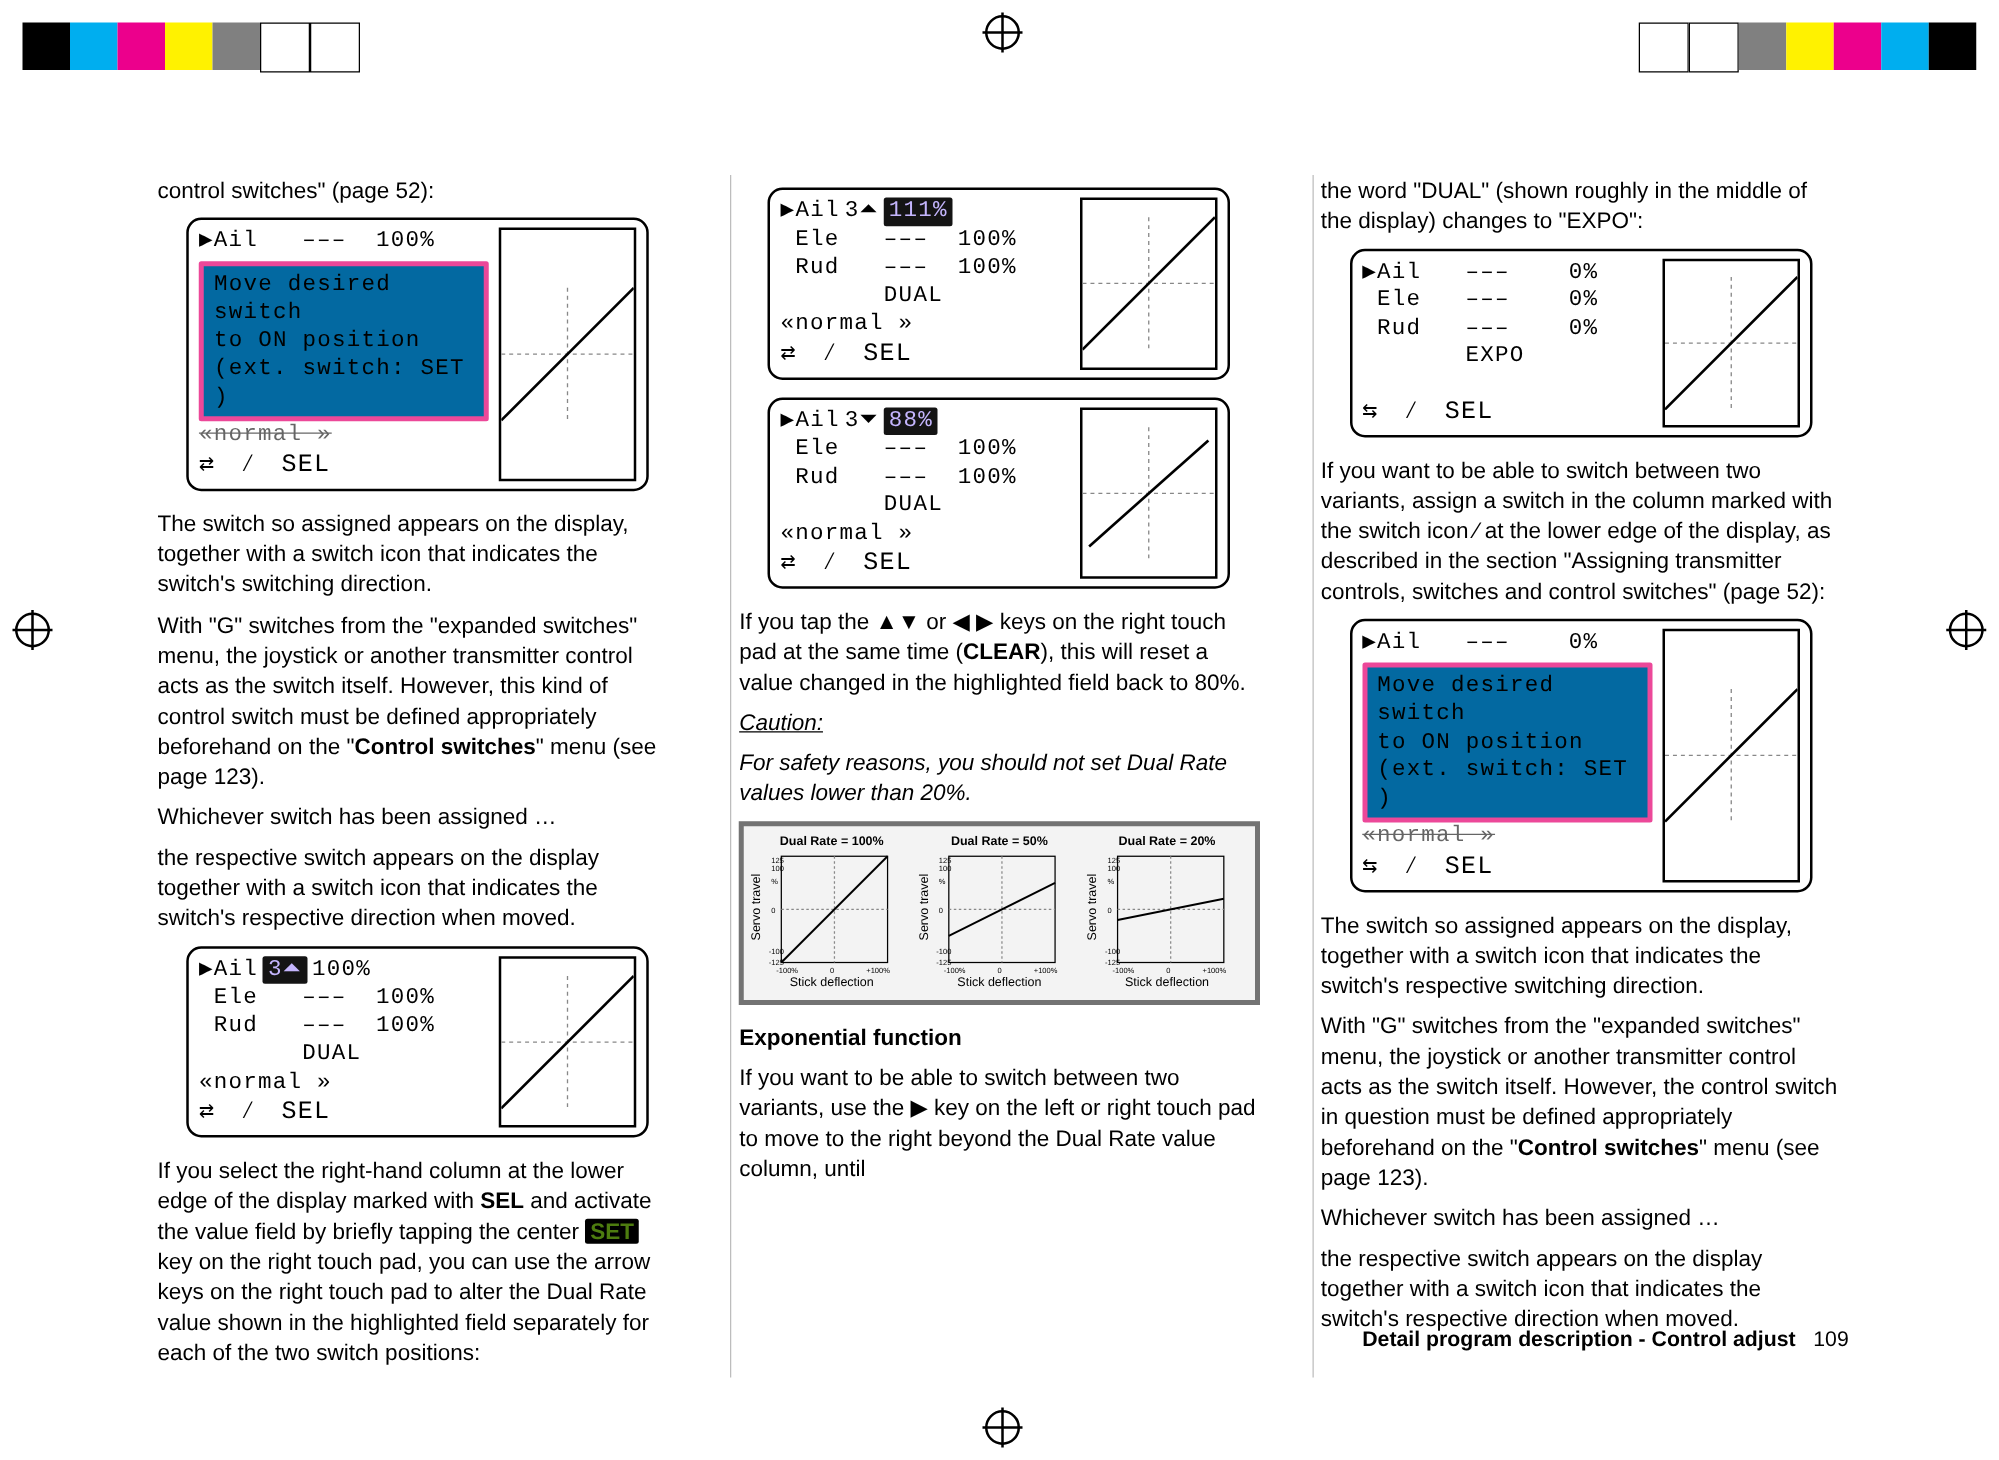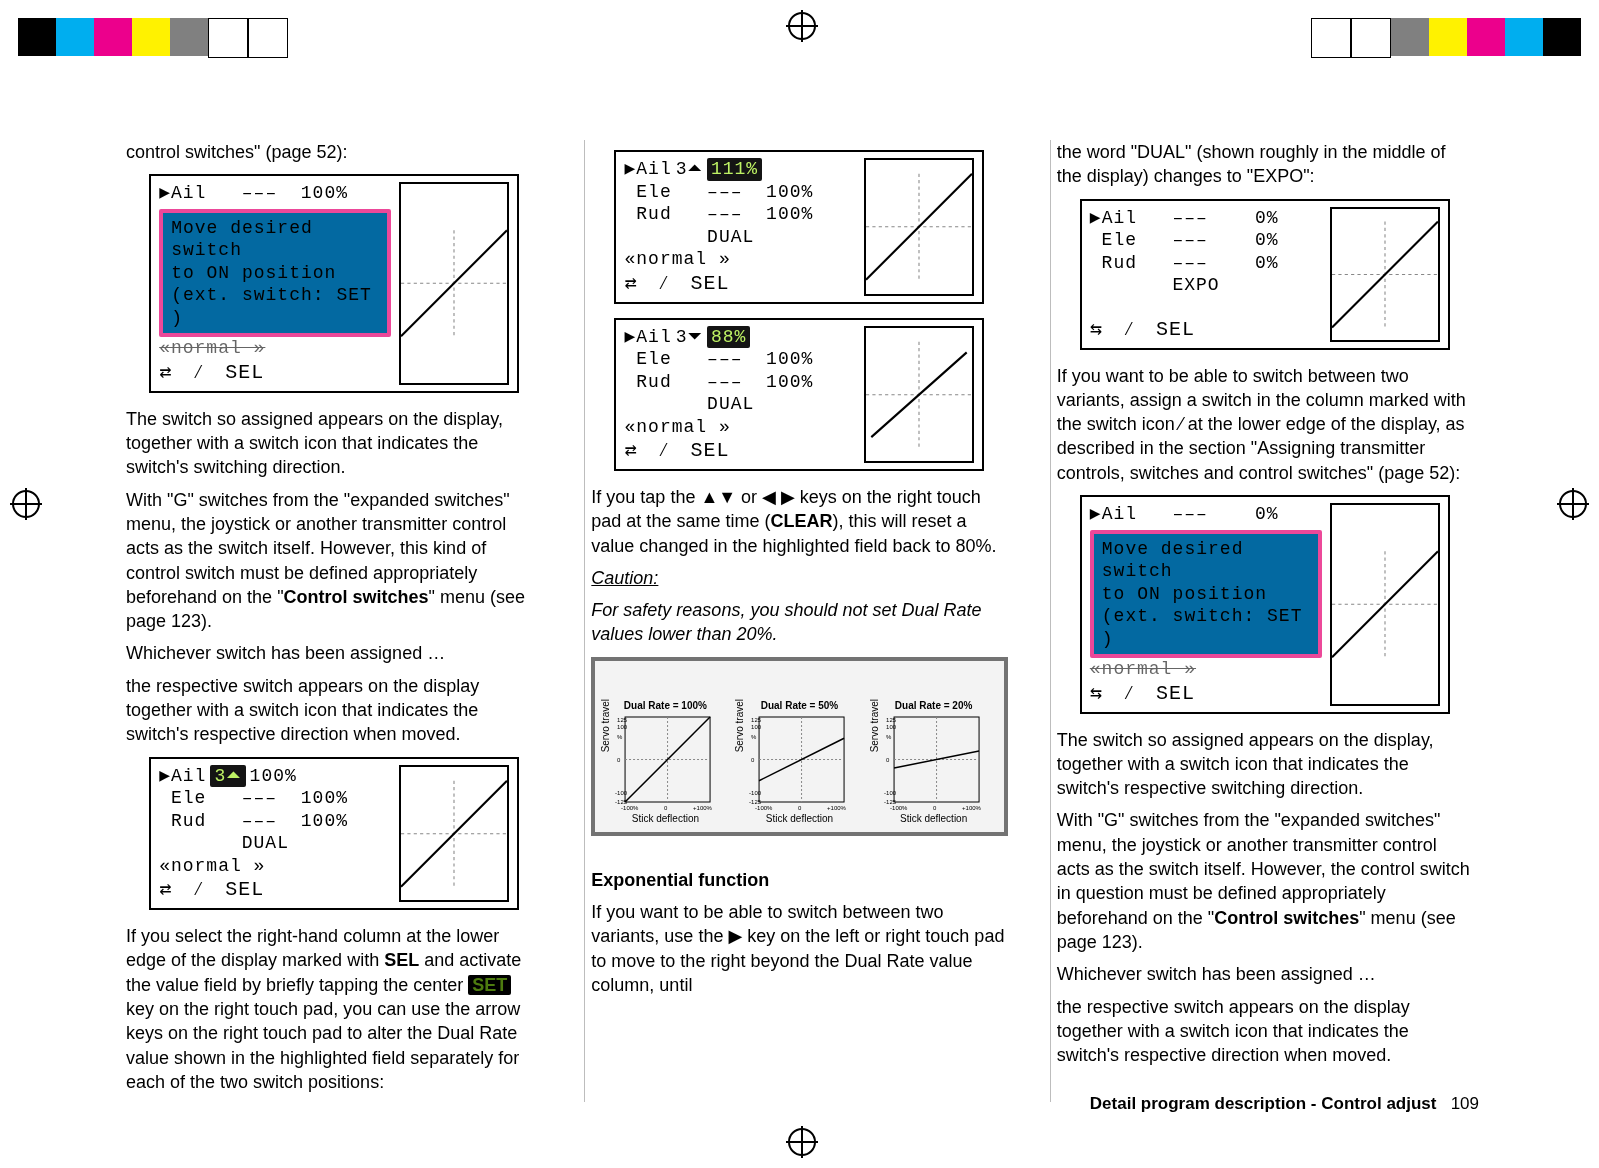--- a/index.html
+++ b/index.html
@@ -60,48 +60,48 @@
     flex:1;
     min-width:0;
     padding:0 6px;
     border-left:1px solid #bdbdbd;
   }
   .col:first-child{border-left:none;}
 
   p{margin:0 0 8px 0;}
   .em{font-style:italic;}
   .u{text-decoration:underline;}
-  .bold{font-weight:bold;margin-top:32px;}
+  .bold{font-weight:bold;}
   .inline-badge{
     background:#000;
     color:#4d7c0f;
     padding:0 4px;
     border-radius:2px;
     font-weight:bold;
   }
 
   
   .lcd{
     margin:10px auto 14px;
     border:2px solid #000;
-    border-radius:0;
+    border-radius:12px;
     font-family:"Courier New",monospace;
     letter-spacing:1px;
     font-size:18px;
     line-height:1.25;
     padding:6px 8px;
     position:relative;
     display:flex;
     gap:8px;
     width:350px;
   }
   .lcd-left{flex:1;}
   .lcd-right{width:110px;border:2px solid #000;box-sizing:border-box;}
   .lcd-row{display:flex;gap:4px;white-space:pre;}
-  .hl{background:#141414;color:#bef264;padding:0 4px;border-radius:2px;}
+  .hl{background:#141414;color:#c4b5fd;padding:0 4px;border-radius:2px;}
   .iconrow{display:flex;gap:20px;align-items:center;font-size:20px;}
   .hint{
     background:#0369a1;
     border:4px solid #ec4899;
     border-radius:2px;
     padding:4px 8px;
     margin:4px 0 0 0;
     font-family:"Courier New",monospace;
   }
   .graph{
@@ -130,21 +130,21 @@
     transform:rotate(180deg);
     font-size:10px;
     position:absolute;
     left:-2px;
     top:32px;
   }
   .ex-wrap{position:relative;}
 
   .footer{
     position:absolute;
-    bottom:54px;
+    bottom:86px;
     right:120px;
     font-size:17px;
   }
   .footer .pg{font-weight:normal;}
 
 </style>
 </head>
 <body>
 
 <div class="page">

